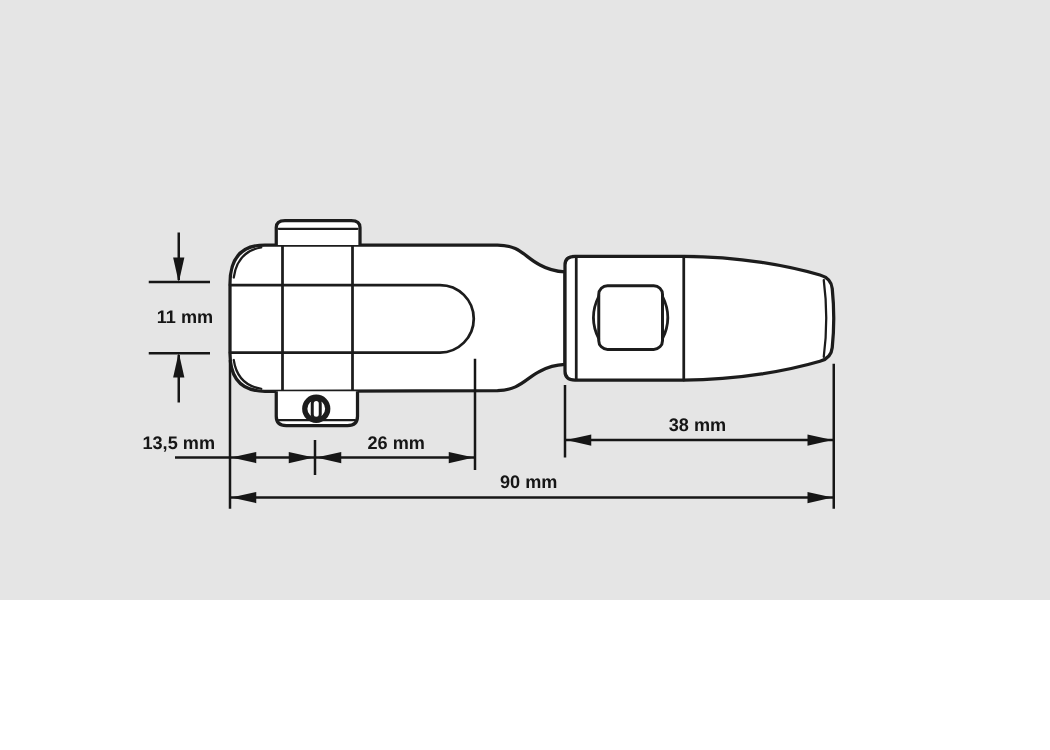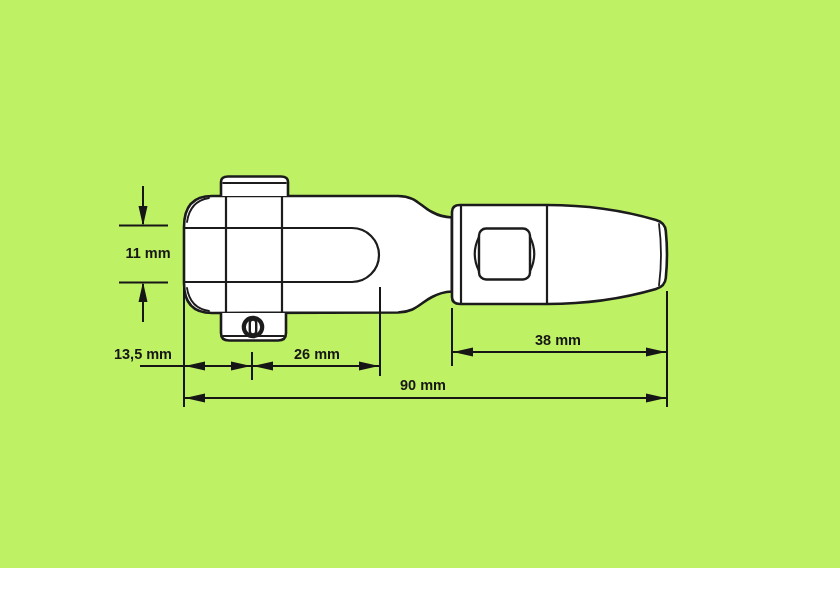--- a/index.html
+++ b/index.html
@@ -3,22 +3,22 @@
 <meta charset="utf-8">
 <style>
   html, body {
     margin: 0;
     padding: 0;
     background: #ffffff;
   }
   .stage {
     position: relative;
     width: 840px;
-    height: 568px;
-    background: #bef264;
+    height: 480px;
+    background: #e5e5e5;
     overflow: hidden;
     font-family: "Liberation Sans", sans-serif;
   }
   svg text {
     font-family: "Liberation Sans", sans-serif;
     font-weight: bold;
     font-size: 14.5px;
     fill: #161616;
   }
   .outline  { fill: #ffffff; stroke: #1c1c1c; stroke-width: 2.6; stroke-linejoin: round; }

